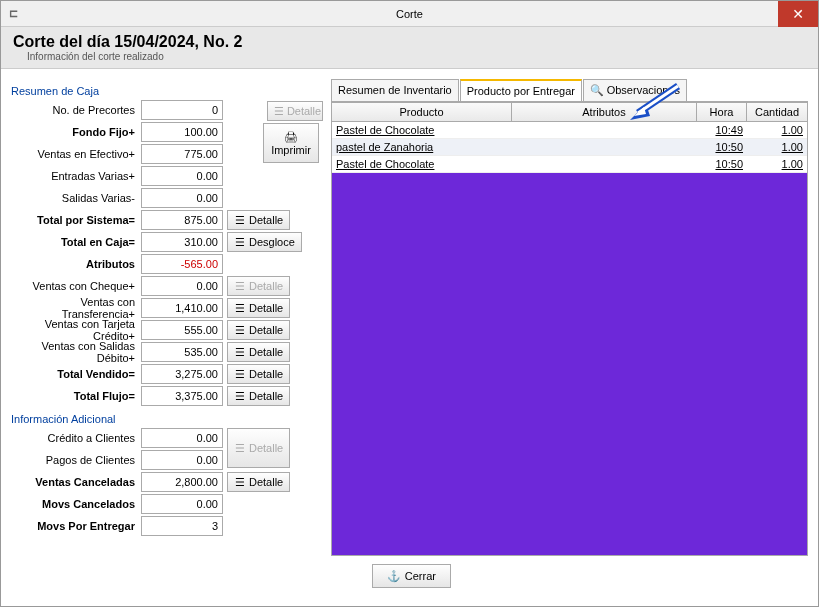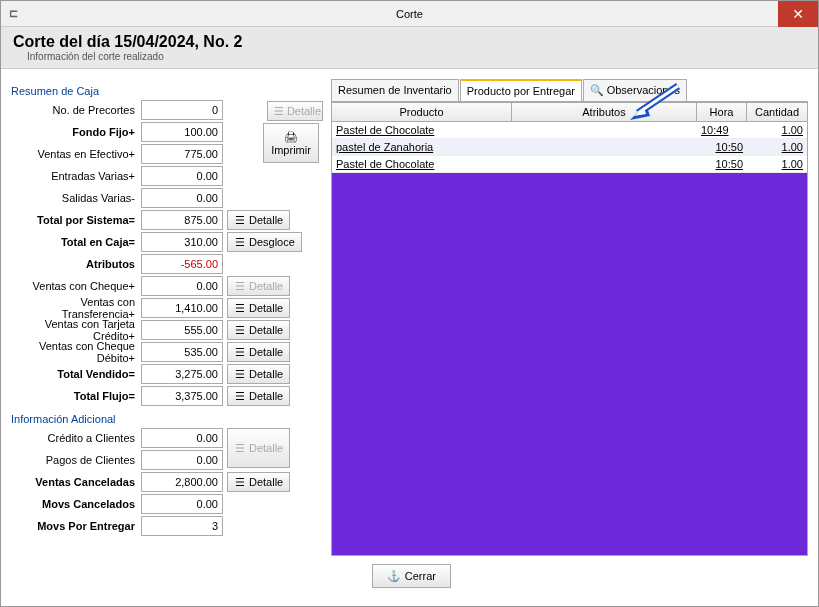--- a/index.html
+++ b/index.html
@@ -138,21 +138,21 @@
         </div>
         <div class="row">
           <span class="lbl">Ventas con Tarjeta Crédito+</span>
           <input class="input" value="555.00" style="">
           <div class="btn">
               <span class="btn-icon">☰</span>
               <span>Detalle</span>
             </div>
         </div>
         <div class="row">
-          <span class="lbl">Ventas con Cheque Débito+</span>
+          <span class="lbl">Ventas con Salidas Débito+</span>
           <input class="input" value="535.00" style="">
           <div class="btn">
               <span class="btn-icon">☰</span>
               <span>Detalle</span>
             </div>
         </div>
         <div class="row">
           <span class="lbl bold">Total Vendido=</span>
           <input class="input" value="3,275.00" style="">
           <div class="btn">
@@ -211,21 +211,21 @@
           <div class="grid-hdr">
             <div class="gh" style="width:180px">Producto</div>
             <div class="gh" style="flex:1">Atributos</div>
             <div class="gh" style="width:50px">Hora</div>
             <div class="gh" style="width:60px">Cantidad</div>
           </div>
           <div class="grid-body" id="grid-body">
               <div class="grow">
                 <div class="gc" style="width:180px">Pastel de Chocolate</div>
                 <div class="gc" style="flex:1"></div>
-                <div class="gc" style="width:50px;">10:49</div>
+                <div class="gc" style="width:50px;text-align:right">10:49</div>
                 <div class="gc" style="width:60px;text-align:right">1.00</div>
               </div>
               <div class="grow">
                 <div class="gc" style="width:180px">pastel de Zanahoria</div>
                 <div class="gc" style="flex:1"></div>
                 <div class="gc" style="width:50px;text-align:right">10:50</div>
                 <div class="gc" style="width:60px;text-align:right">1.00</div>
               </div>
               <div class="grow">
                 <div class="gc" style="width:180px">Pastel de Chocolate</div>

